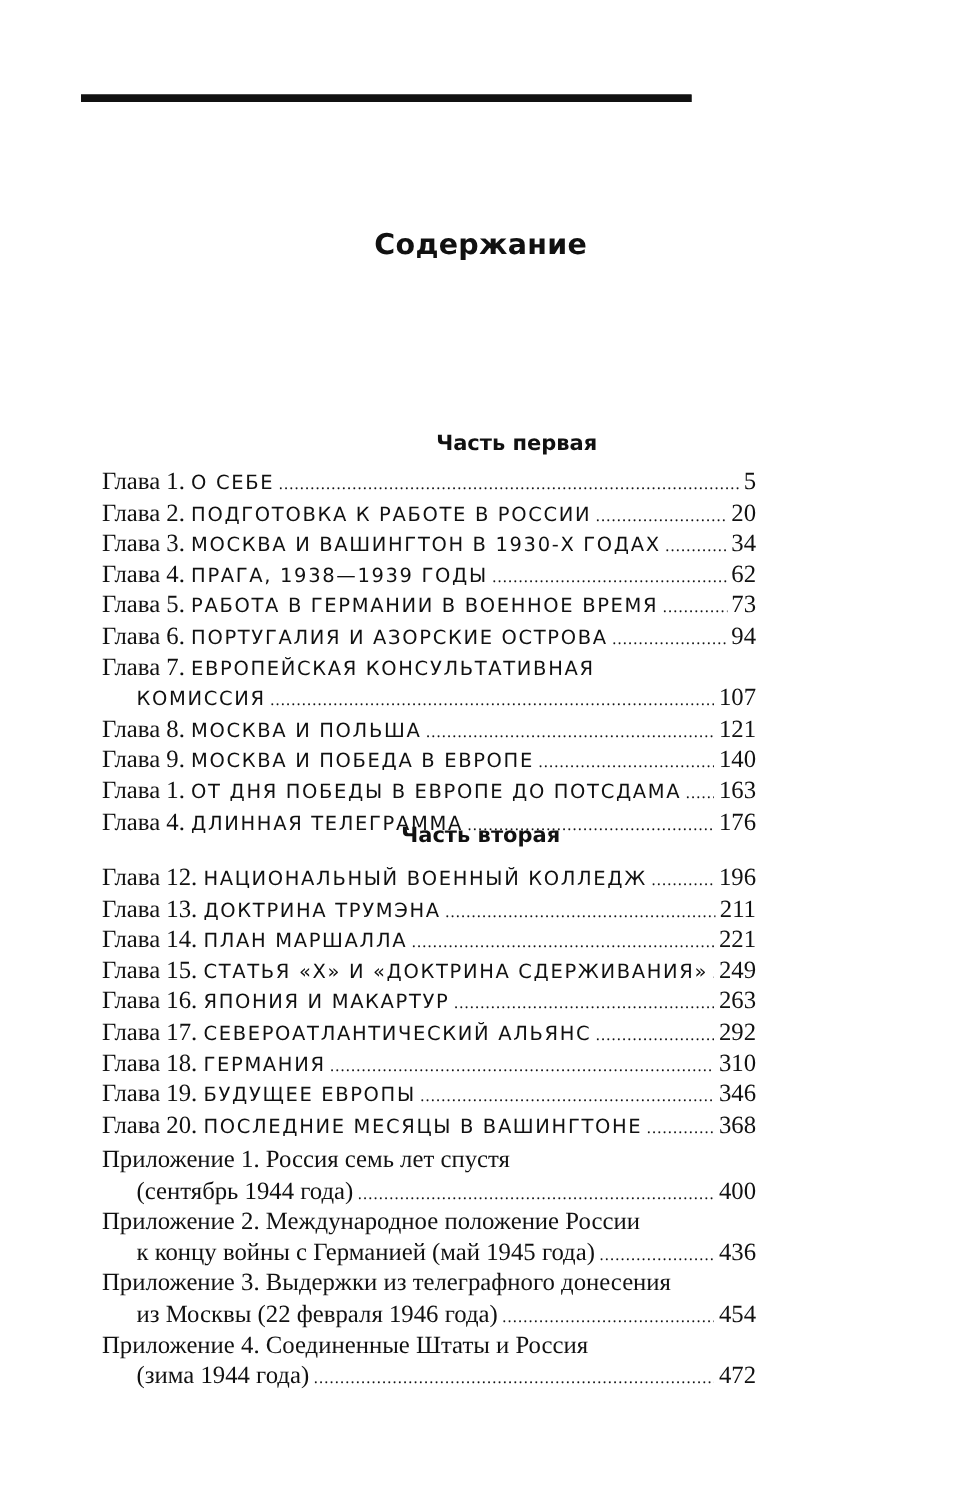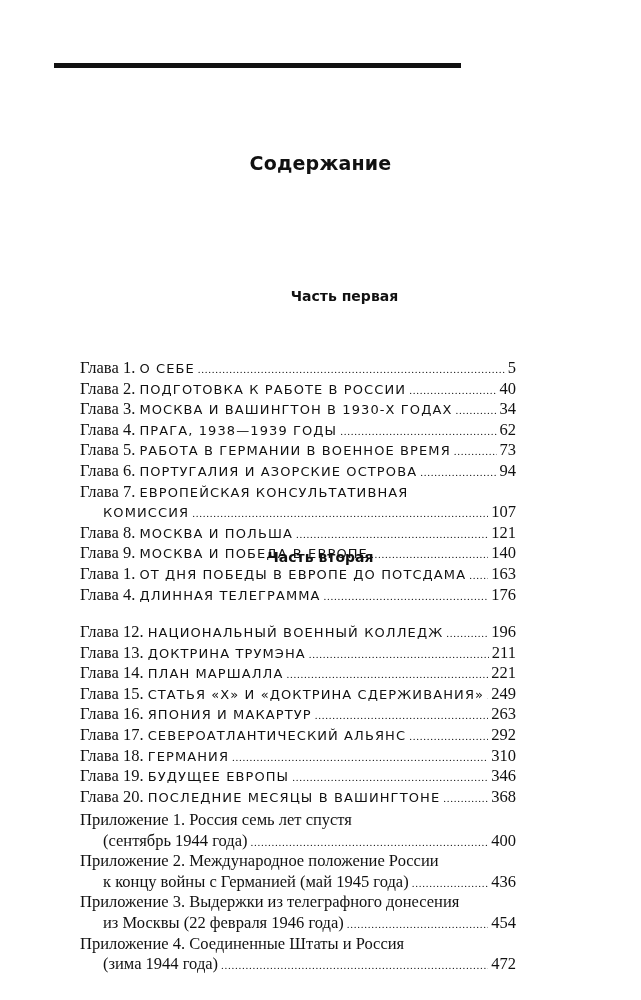--- a/index.html
+++ b/index.html
@@ -2,21 +2,21 @@
 <html><head>
 <meta charset="utf-8">
 <style>
   html, body { margin:0; padding:0; background:#ffffff; }
   body { width:641px; height:1000px; position:relative; overflow:hidden; color:#111; }
   .rule-thick { position:absolute; left:54px; top:63px; width:407px; height:5px; background:#111; }
   .title { position:absolute; left:0; width:641px; top:152px; text-align:center;
            font-family:"DejaVu Sans", sans-serif; font-weight:bold; font-size:19px; letter-spacing:0.2px; }
   .part-title { position:absolute; left:0; width:641px; text-align:center;
            font-family:"DejaVu Sans", sans-serif; font-weight:bold; font-size:14px; }
-  .toc { position:absolute; left:80px; width:436px; font-family:"Liberation Serif", serif; font-size:16.5px;margin-top:47px; }
+  .toc { position:absolute; left:68px; width:436px; font-family:"Liberation Serif", serif; font-size:16.5px; }
   .row { display:flex; align-items:baseline; height:20.6px; line-height:20.6px; white-space:nowrap; }
   .row .lbl { flex:0 0 auto; }
   .row .cap { font-family:"DejaVu Sans", sans-serif; font-size:13px; letter-spacing:1.1px; }
   .row .dots { flex:1 1 auto; overflow:hidden; margin:0 3px; letter-spacing:2px; font-size:11px; }
   .row .dots::before { content:". . . . . . . . . . . . . . . . . . . . . . . . . . . . . . . . . . . . . . . . . . . . . . . . . . . . . . . . . . . . . . . . . . . . . . . . . . . . . . . . . . . . . . . . . . . . . . . . . . . . . . . . . . . . . . . . . . . . . ."; letter-spacing:-1px; }
   .row .pg { flex:0 0 auto; }
   .row.indent { padding-left:23px; }
 </style>
 </head>
 <body>
@@ -31,21 +31,21 @@
 
 <div class="toc" style="top:311px;">
   <div class="row">
       <span class="lbl"><span>Глава 1.</span> <span class="cap">О СЕБЕ</span></span>
       <span class="dots"></span>
       <span class="pg">5</span>
     </div>
   <div class="row">
       <span class="lbl"><span>Глава 2.</span> <span class="cap">ПОДГОТОВКА К РАБОТЕ В РОССИИ</span></span>
       <span class="dots"></span>
-      <span class="pg">40</span>
+      <span class="pg">20</span>
     </div>
   <div class="row">
       <span class="lbl"><span>Глава 3.</span> <span class="cap">МОСКВА И ВАШИНГТОН В 1930-Х ГОДАХ</span></span>
       <span class="dots"></span>
       <span class="pg">34</span>
     </div>
   <div class="row">
       <span class="lbl"><span>Глава 4.</span> <span class="cap">ПРАГА, 1938—1939 ГОДЫ</span></span>
       <span class="dots"></span>
       <span class="pg">62</span>

